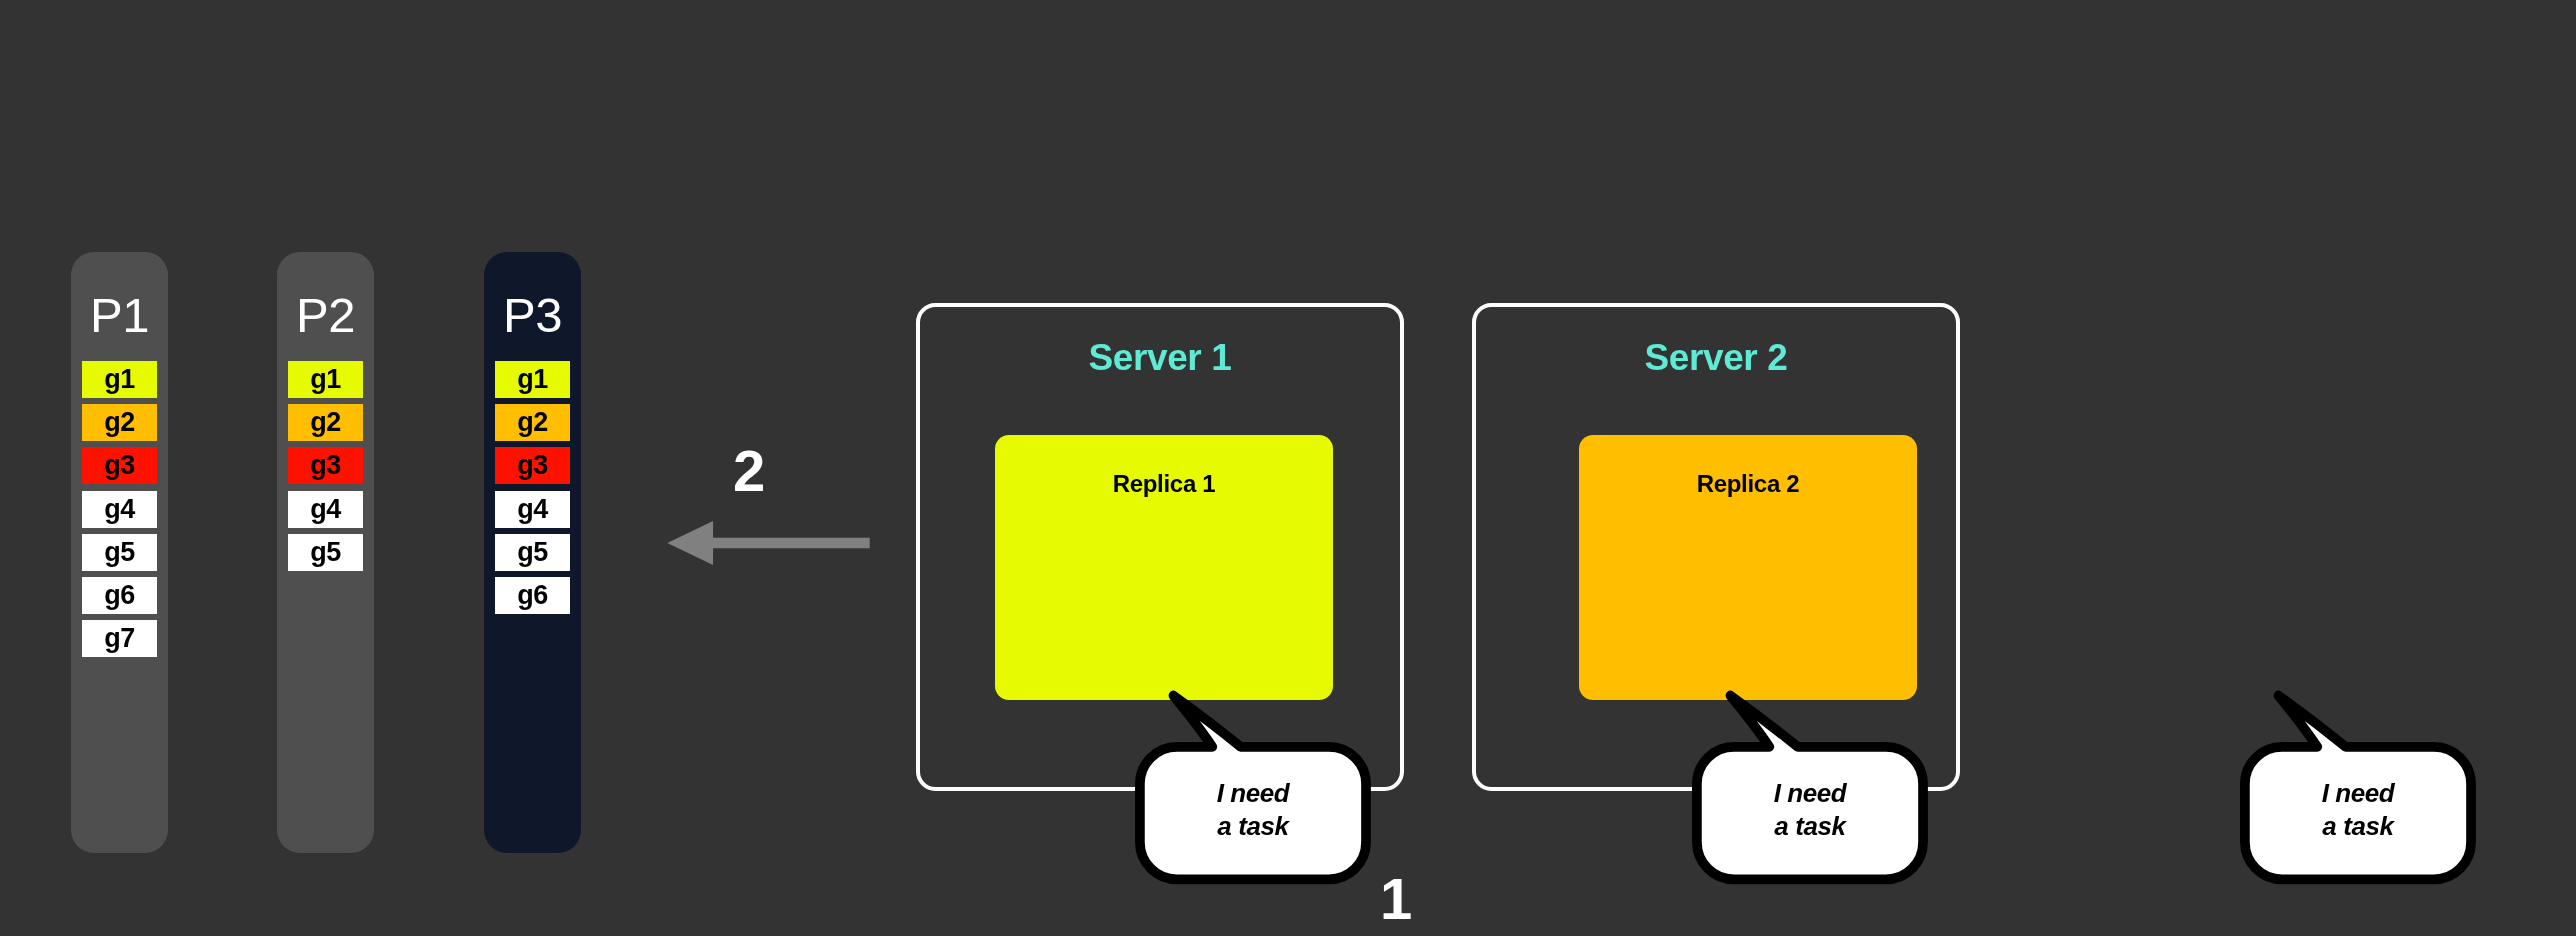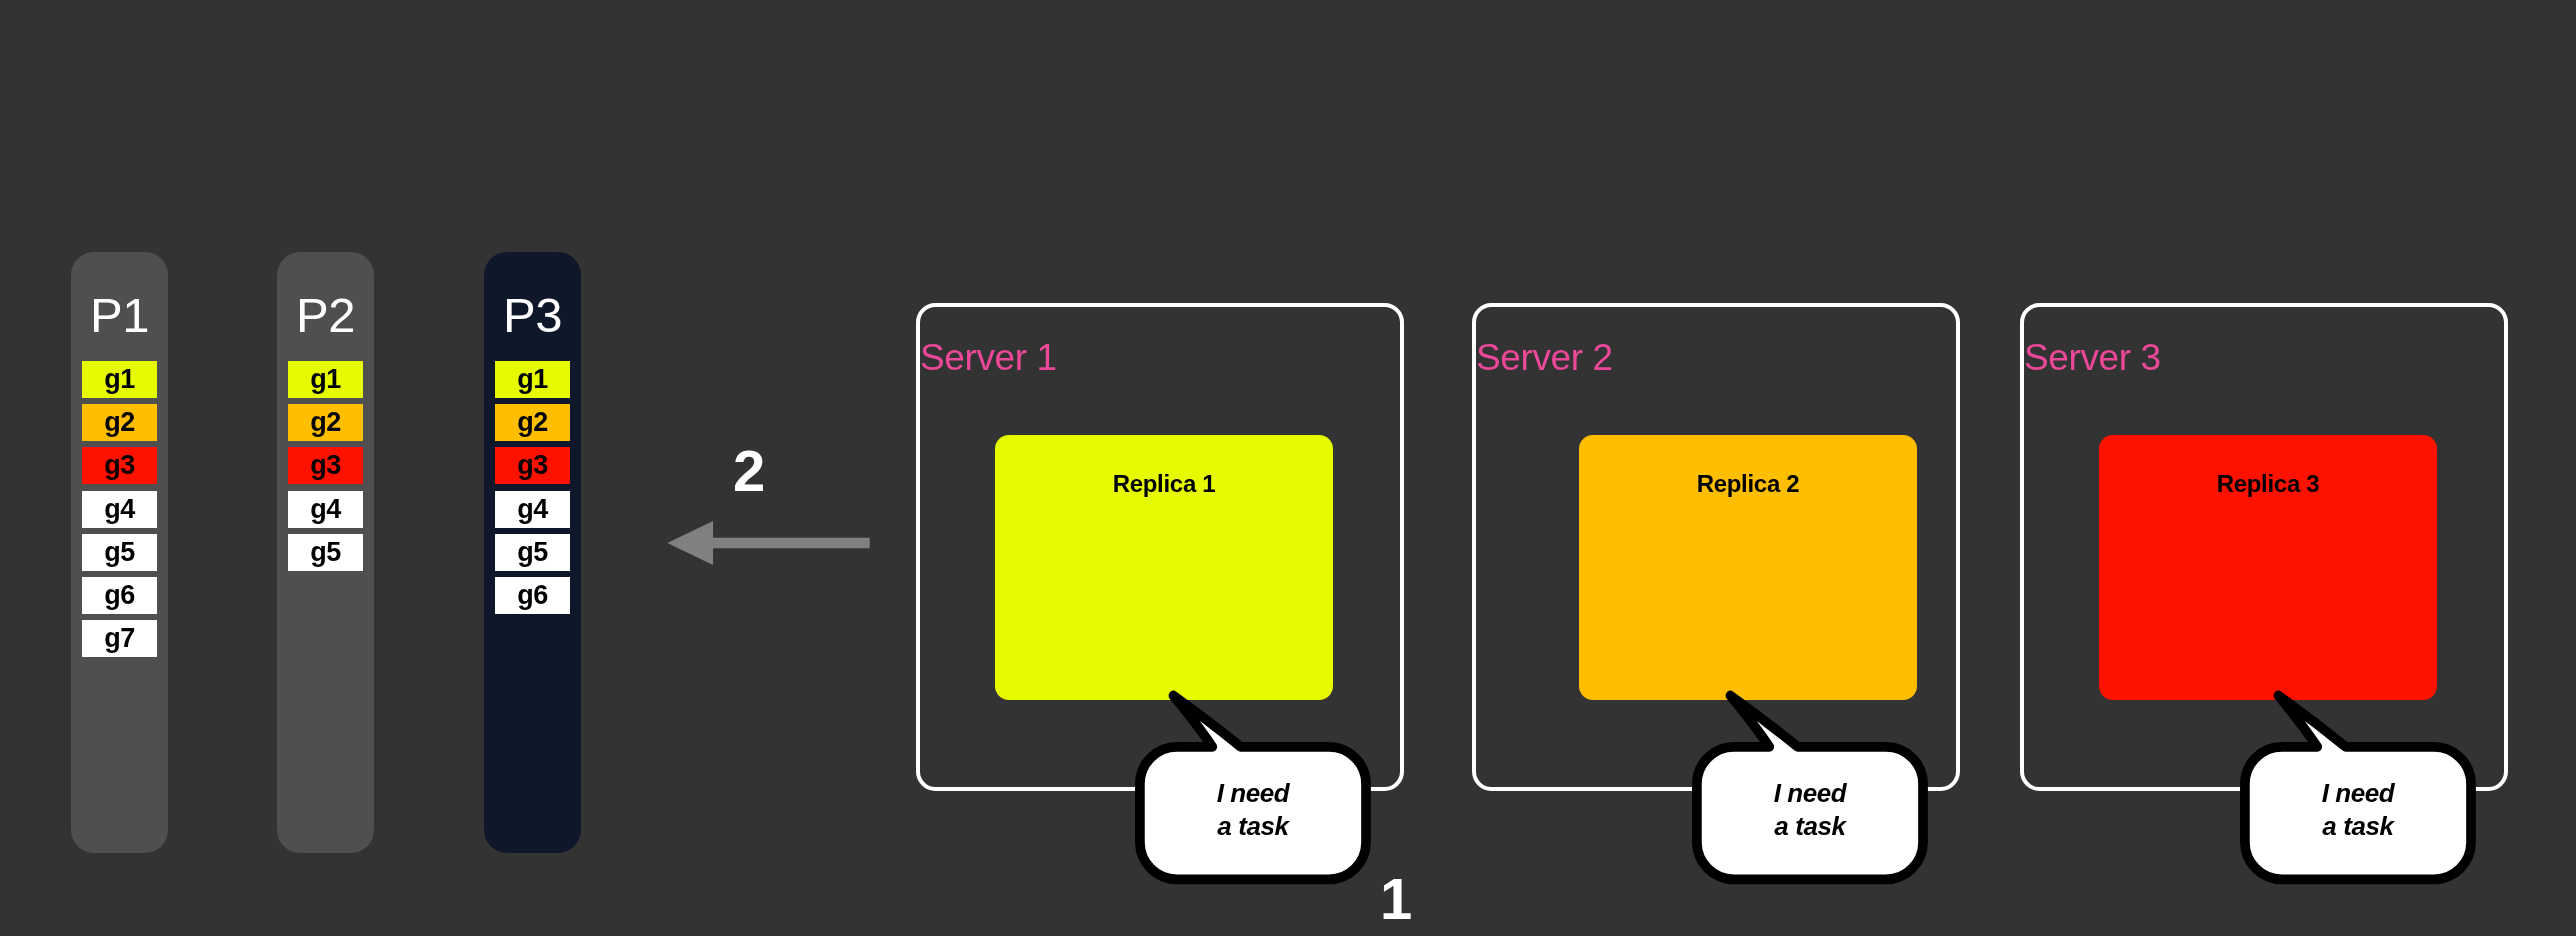--- a/index.html
+++ b/index.html
@@ -99,23 +99,24 @@
   }
   .server-box.s1 { left: 916px; }
   .server-box.s2 { left: 1472px; }
   .server-box.s3 { left: 2020px; }
 
   .server-title {
     position: absolute;
     top: 32px;
     left: 0;
     right: 0;
-    color: #ec4899;
+    text-align: center;
+    color: #5eead4;
     font-size: 37px;
-    font-weight: 400;
+    font-weight: 700;
     line-height: 1;
     letter-spacing: -0.4px;
     user-select: none;
   }
 
   .replica-box {
     position: absolute;
     top: 128px;
     left: 75px;
     width: 338px;
@@ -243,26 +244,20 @@
     </div>
   </div>
 
   <div class="server-box s2" style="border-color: rgb(255, 255, 255);">
     <div class="server-title">Server 2</div>
     <div class="replica-box" style="background: rgb(255, 190, 0); margin-left: 28px;">
       <div class="replica-label">Replica 2</div>
     </div>
   </div>
 
-  <div class="server-box s3" style="border-color: rgb(255, 255, 255);">
-    <div class="server-title">Server 3</div>
-    <div class="replica-box" style="background: rgb(255, 17, 0);">
-      <div class="replica-label">Replica 3</div>
-    </div>
-  </div>
 
   <div class="speech-bubble b1">
     <svg viewBox="0 0 300 240" aria-hidden="true">
       <path d="M 18 70
                m 0 42
                a 42 42 0 0 1 42 -42
                L 100 70
                C 92 58 74 34 56 12
                C 84 32 110 52 132 70
                L 232 70

